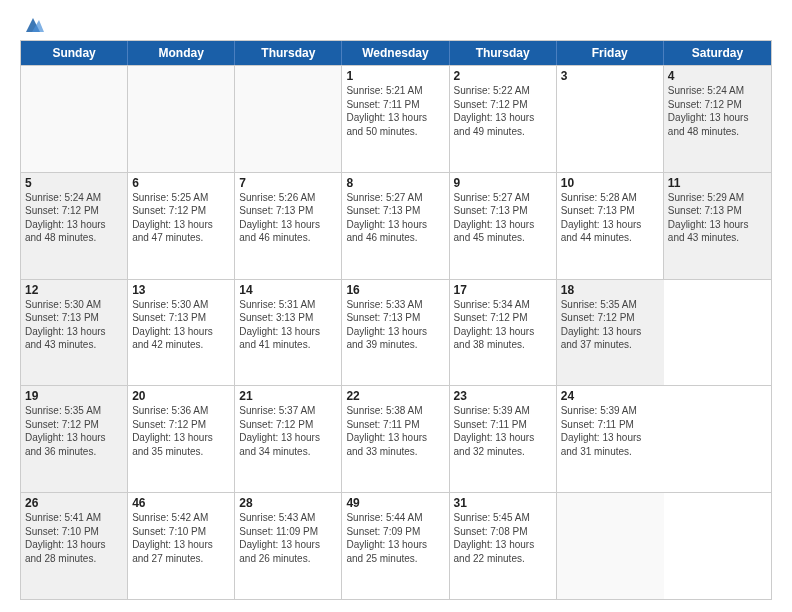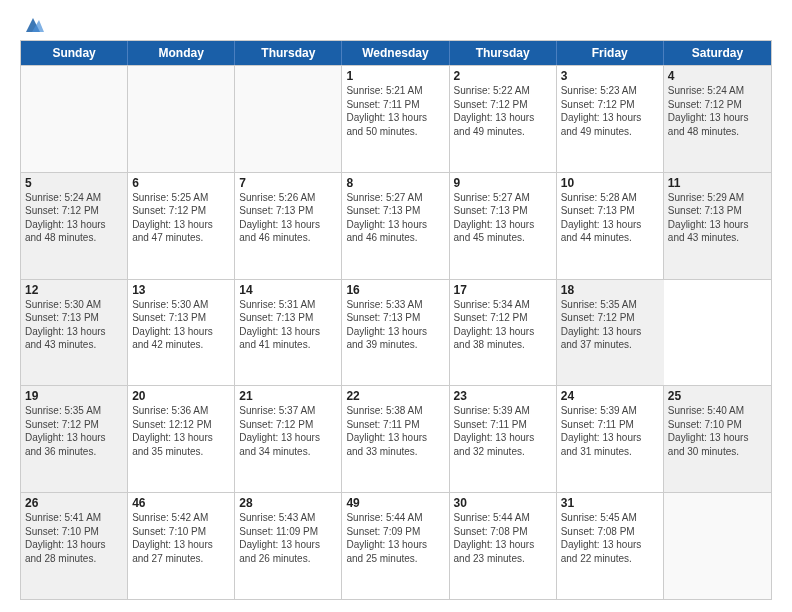--- a/index.html
+++ b/index.html
@@ -156,24 +156,20 @@
           </div>
           <div class="cal-cell">
             <span class="day-num">2</span>
             <div class="day-info">Sunrise: 5:22 AM
 Sunset: 7:12 PM
 Daylight: 13 hours
 and 49 minutes.</div>
           </div>
           <div class="cal-cell">
             <span class="day-num">3</span>
-            <div class="day-info">Sunrise: 5:23 AM
-Sunset: 7:12 PM
-Daylight: 13 hours
-and 49 minutes.</div>
           </div>
           <div class="cal-cell shaded">
             <span class="day-num">4</span>
             <div class="day-info">Sunrise: 5:24 AM
 Sunset: 7:12 PM
 Daylight: 13 hours
 and 48 minutes.</div>
           </div>
         </div>
         <div class="cal-week">
@@ -238,21 +234,21 @@
           <div class="cal-cell">
             <span class="day-num">13</span>
             <div class="day-info">Sunrise: 5:30 AM
 Sunset: 7:13 PM
 Daylight: 13 hours
 and 42 minutes.</div>
           </div>
           <div class="cal-cell">
             <span class="day-num">14</span>
             <div class="day-info">Sunrise: 5:31 AM
-Sunset: 7:13 PM
+Sunset: 3:13 PM
 Daylight: 13 hours
 and 41 minutes.</div>
           </div>
           <div class="cal-cell">
             <span class="day-num">16</span>
             <div class="day-info">Sunrise: 5:33 AM
 Sunset: 7:13 PM
 Daylight: 13 hours
 and 39 minutes.</div>
           </div>
@@ -275,21 +271,21 @@
           <div class="cal-cell shaded">
             <span class="day-num">19</span>
             <div class="day-info">Sunrise: 5:35 AM
 Sunset: 7:12 PM
 Daylight: 13 hours
 and 36 minutes.</div>
           </div>
           <div class="cal-cell">
             <span class="day-num">20</span>
             <div class="day-info">Sunrise: 5:36 AM
-Sunset: 12:12 PM
+Sunset: 7:12 PM
 Daylight: 13 hours
 and 35 minutes.</div>
           </div>
           <div class="cal-cell">
             <span class="day-num">21</span>
             <div class="day-info">Sunrise: 5:37 AM
 Sunset: 7:12 PM
 Daylight: 13 hours
 and 34 minutes.</div>
           </div>
@@ -307,27 +303,20 @@
 Daylight: 13 hours
 and 32 minutes.</div>
           </div>
           <div class="cal-cell">
             <span class="day-num">24</span>
             <div class="day-info">Sunrise: 5:39 AM
 Sunset: 7:11 PM
 Daylight: 13 hours
 and 31 minutes.</div>
           </div>
-          <div class="cal-cell shaded">
-            <span class="day-num">25</span>
-            <div class="day-info">Sunrise: 5:40 AM
-Sunset: 7:10 PM
-Daylight: 13 hours
-and 30 minutes.</div>
-          </div>
         </div>
         <div class="cal-week">
           <div class="cal-cell shaded">
             <span class="day-num">26</span>
             <div class="day-info">Sunrise: 5:41 AM
 Sunset: 7:10 PM
 Daylight: 13 hours
 and 28 minutes.</div>
           </div>
           <div class="cal-cell">
@@ -343,27 +332,20 @@
 Sunset: 11:09 PM
 Daylight: 13 hours
 and 26 minutes.</div>
           </div>
           <div class="cal-cell">
             <span class="day-num">49</span>
             <div class="day-info">Sunrise: 5:44 AM
 Sunset: 7:09 PM
 Daylight: 13 hours
 and 25 minutes.</div>
-          </div>
-          <div class="cal-cell">
-            <span class="day-num">30</span>
-            <div class="day-info">Sunrise: 5:44 AM
-Sunset: 7:08 PM
-Daylight: 13 hours
-and 23 minutes.</div>
           </div>
           <div class="cal-cell">
             <span class="day-num">31</span>
             <div class="day-info">Sunrise: 5:45 AM
 Sunset: 7:08 PM
 Daylight: 13 hours
 and 22 minutes.</div>
           </div>
           <div class="cal-cell empty"></div>
         </div>

